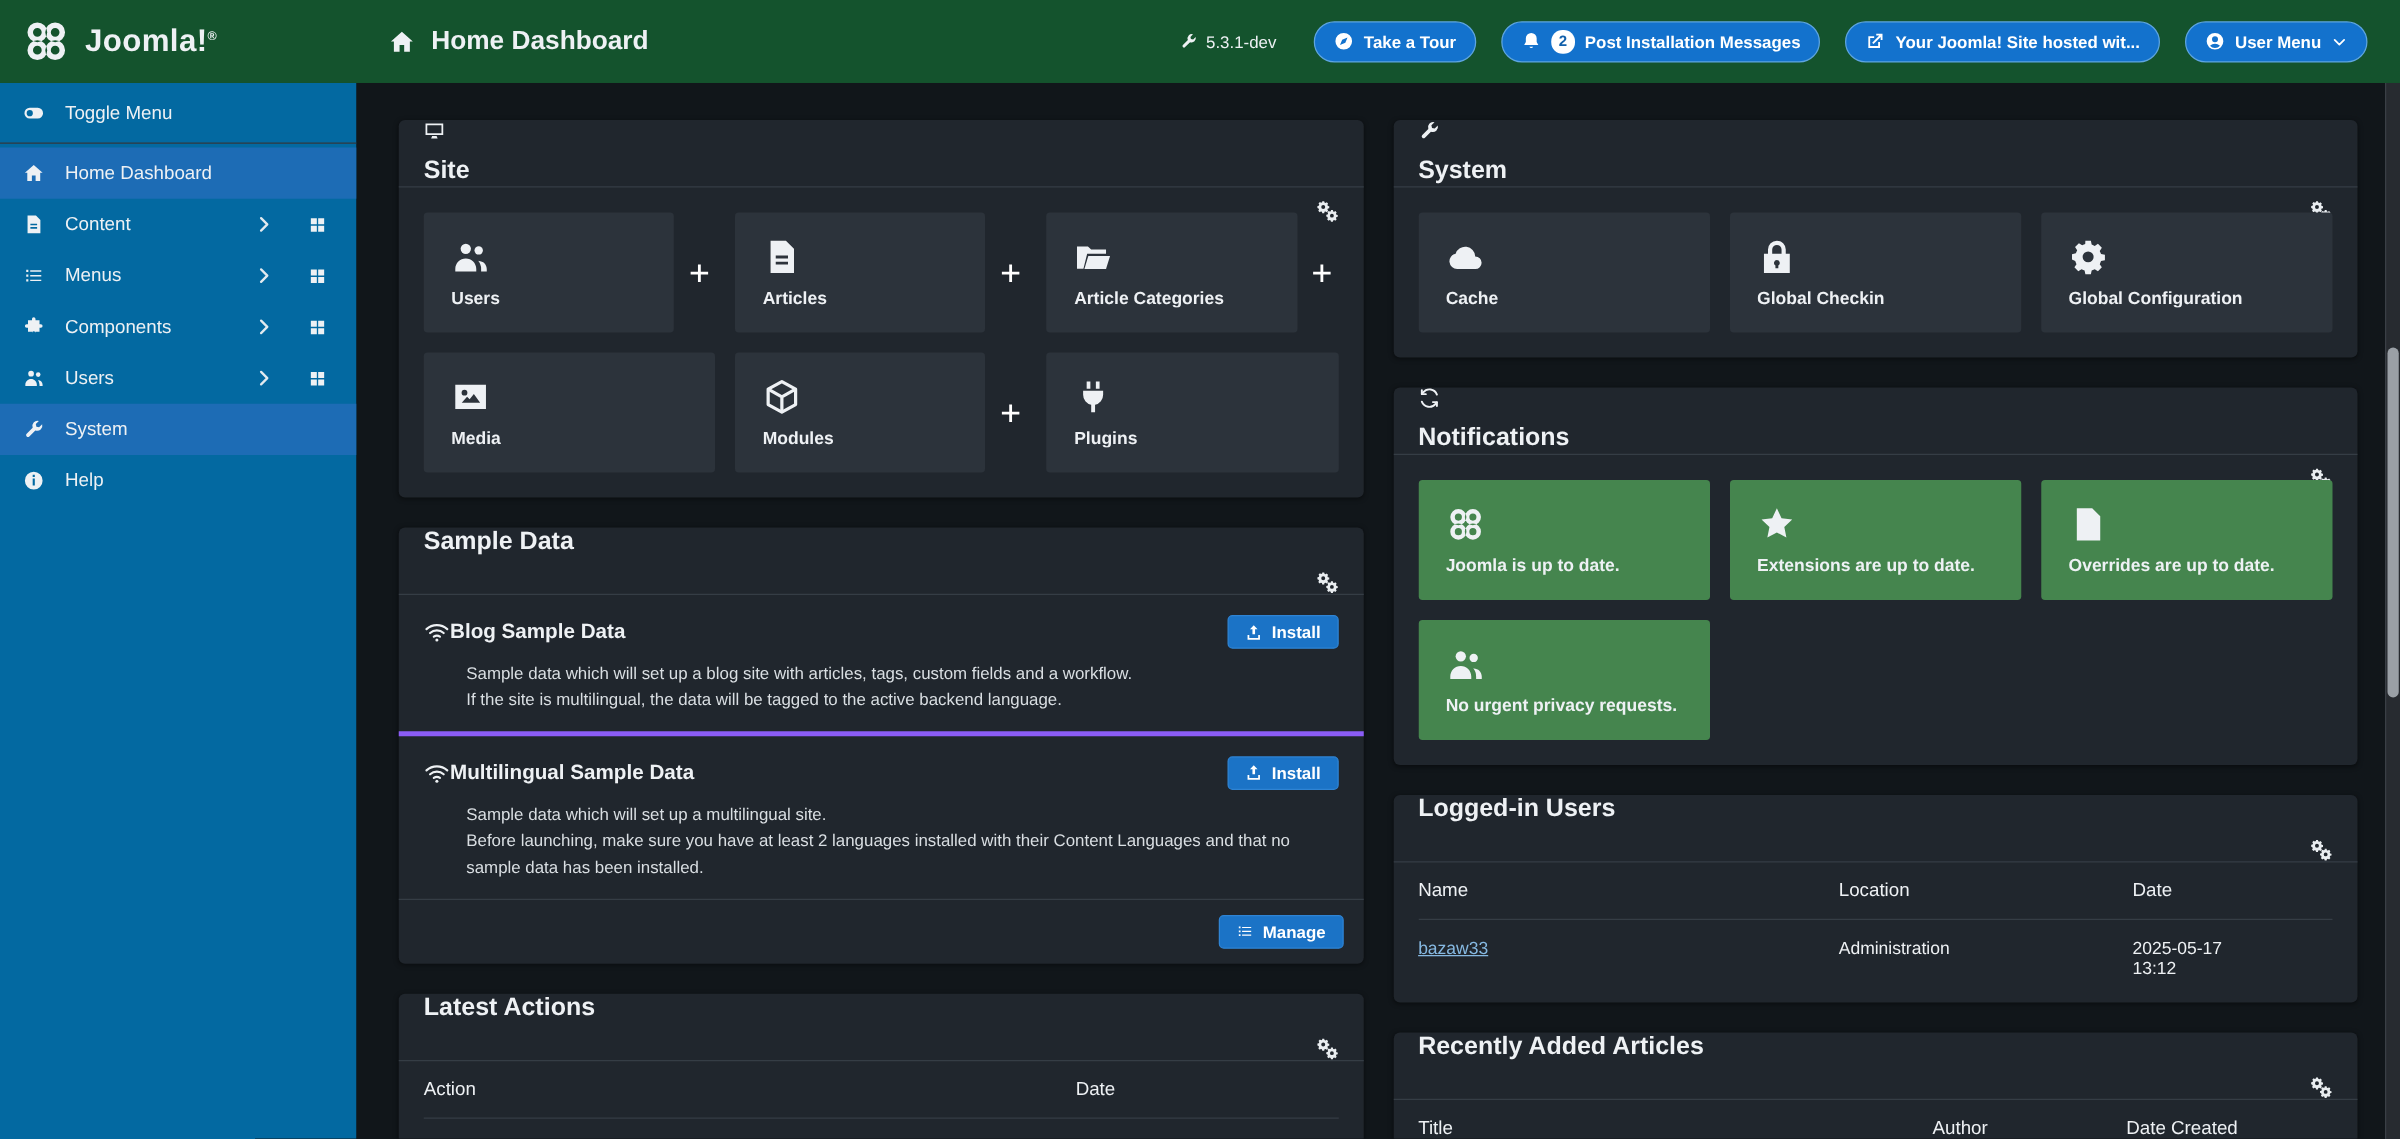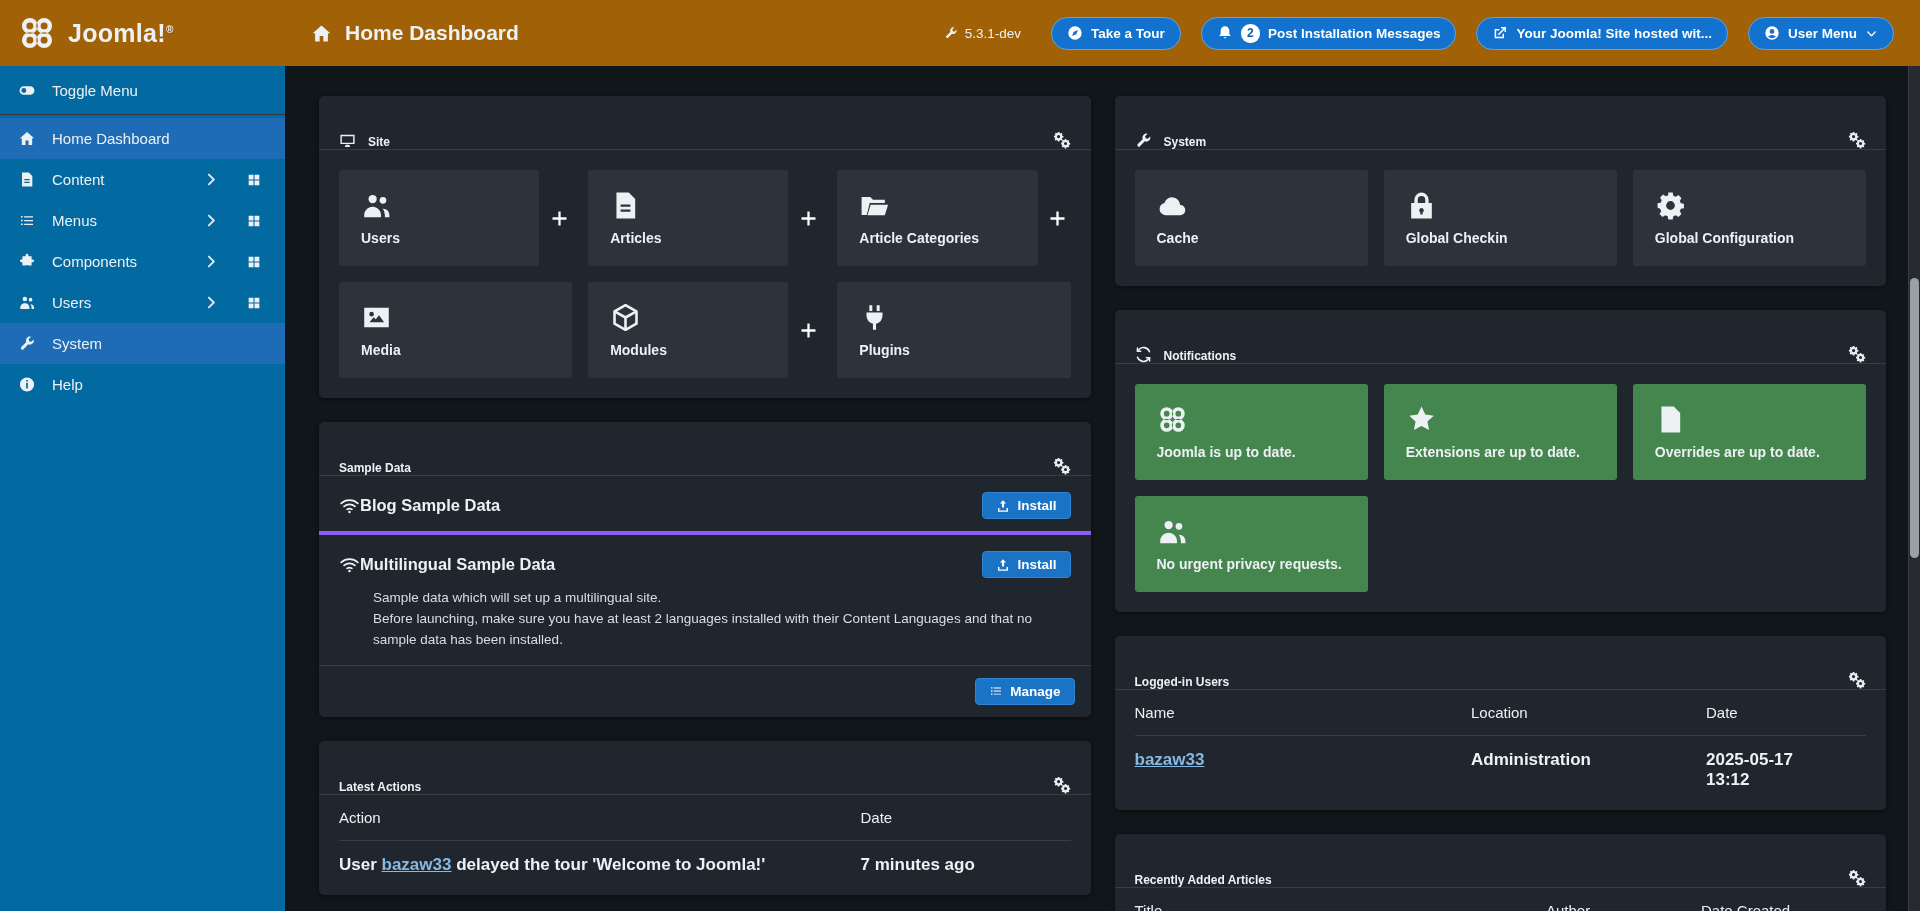--- a/index.html
+++ b/index.html
@@ -7,21 +7,21 @@
   body {
     background:#11161a; color:#eef1f4;
     font-family:"Liberation Sans","DejaVu Sans",sans-serif; font-size:15px;
   }
   button { font-family:inherit; color:inherit; background:none; border:none; cursor:pointer; }
   a { cursor:pointer; }
   .ic { display:inline-flex; width:1em; height:1em; flex-shrink:0; }
   .ic svg { width:100%; height:100%; display:block; }
 
   
-  .topbar { height:66px; background:#a16207; display:flex; align-items:center; position:relative; z-index:5; }
+  .topbar { height:66px; background:#14532d; display:flex; align-items:center; position:relative; z-index:5; }
   .brand { width:285px; flex-shrink:0; display:flex; align-items:center; gap:12px; padding:0 18px; }
   .brand .ic { font-size:38px; }
   .brand-text { font-size:25px; font-weight:bold; letter-spacing:.3px; }
   .brand-text sup { font-size:10px; }
   .page-title { display:flex; align-items:center; gap:13px; font-size:21px; font-weight:bold; padding-left:26px; }
   .page-title .ic { font-size:21px; }
   .top-right { margin-left:auto; display:flex; align-items:center; gap:20px; padding-right:26px; }
   .version { display:flex; align-items:center; gap:7px; font-size:13.5px; margin-right:10px; }
   .version .ic { font-size:14px; }
   .pill { display:flex; align-items:center; gap:8px; height:33px; padding:0 15px; border-radius:17px;
@@ -42,22 +42,22 @@
   .side-grid-btn { display:flex; padding:4px; margin-left:4px; }
   .side-grid-btn .ic { font-size:16px; }
   .side-sep { height:1px; background:#33393f; margin:3px 0; }
 
   .main { flex:1; overflow:hidden; padding:30px 34px 0 34px; }
   .columns { display:flex; gap:24px; }
   .col { flex:1; min-width:0; display:flex; flex-direction:column; gap:24px; }
 
   
   .card { background:#20262d; border-radius:5px; box-shadow:0 1px 4px rgba(0,0,0,.45); }
-  .card-head { display:flex; align-items:flex-end; gap:12px; height:54px; padding:0 20px;
-               border-bottom:1px solid #353d45; font-size:12px; font-weight:bold; }
+  .card-head { display:flex; align-items:flex-start; gap:12px; height:54px; padding:0 20px;
+               border-bottom:1px solid #353d45; font-size:20px; font-weight:bold;flex-direction:column; }
   .card-head .head-ic { font-size:17px; }
   .gears-btn { margin-left:auto; display:flex; color:#e9edf0; }
   .gears-btn .ic { font-size:18px; }
 
   .tile-grid { display:grid; grid-template-columns:1fr 1fr 1fr; gap:16px; padding:20px; }
   .tile-cell { display:flex; align-items:center; gap:7px; min-width:0; }
   .tile { flex:1; min-width:0; background:#2c333b; border-radius:3px; height:96px;
           display:flex; flex-direction:column; justify-content:center; gap:9px; padding:0 10px 0 22px; cursor:pointer; }
   .tile .ic { font-size:31px; }
   .tile .lbl { font-size:14px; font-weight:bold; overflow:hidden; text-overflow:ellipsis; }
@@ -72,21 +72,21 @@
   .sample-head .ic { font-size:21px; }
   .sample-title { font-size:16.5px; font-weight:bold; flex:1; }
   .btn { display:inline-flex; align-items:center; gap:7px; background:#1b73c6; border:1px solid #2f84d4;
          color:#fff; border-radius:4px; padding:5px 13px; font-size:13.5px; font-weight:600; }
   .btn .ic { font-size:14px; }
   .sample-desc { margin:10px 0 2px 34px; font-size:13.5px; line-height:1.55; color:#d9dee2; }
   .card-foot { border-top:1px solid #353d45; padding:12px 16px; display:flex; justify-content:flex-end; }
 
   
   .tbl { padding:0 20px 6px; }
-  .trow { display:grid; align-items:start; padding:14px 0; font-size:17px; border-bottom:1px solid #353d45;font-weight:bold; }
+  .trow { display:grid; align-items:start; padding:14px 0; font-size:14px; border-bottom:1px solid #353d45; }
   .trow.thead { font-weight:normal; font-size:15px; }
   .trow:last-child { border-bottom:none; }
   .actions-grid { grid-template-columns:1fr 210px; }
   .users-grid { grid-template-columns:1fr 235px 160px; }
   .articles-grid { grid-template-columns:1fr 155px 165px; }
   a.link { color:#86b9e2; text-decoration:underline; }
 
   
   .scroll-track { position:fixed; top:0; right:0; width:12px; height:911px; background:#272b30; border-left:1px solid #3a3f45; }
   .scroll-thumb { position:absolute; left:1px; top:278px; width:9px; height:280px; background:#9aa0a6; border-radius:5px; }
@@ -431,20 +431,24 @@
               <span class="sample-title">Blog Sample Data</span>
               <button class="btn">
                 <span class="ic">
                     <svg viewBox="0 0 24 24" fill="currentColor">
                       <path d="M12 2l5.2 5.6h-3.4v6.8h-3.6V7.6H6.8zM3.5 15.5h2.4v4h12.2v-4h2.4V22H3.5z"></path>
                     </svg>
                   </span>
                 <span>Install</span>
               </button>
             </div>
+            <div class="sample-desc">
+              <div>Sample data which will set up a blog site with articles, tags, custom fields and a workflow.</div>
+              <div>If the site is multilingual, the data will be tagged to the active backend language.</div>
+            </div>
           </div>
           <div class="sample-item">
             <div class="sample-head">
               <span class="ic">
                   <svg viewBox="0 0 24 24" fill="none" stroke="currentColor" stroke-width="2" stroke-linecap="round">
                     <path d="M2.5 9.5a14 14 0 0 1 19 0"></path>
                     <path d="M5.8 13a9.5 9.5 0 0 1 12.4 0"></path>
                     <path d="M9.2 16.4a5 5 0 0 1 5.6 0"></path>
                     <circle cx="12" cy="19.5" r="1.4" fill="currentColor" stroke="none"></circle>
                   </svg>

